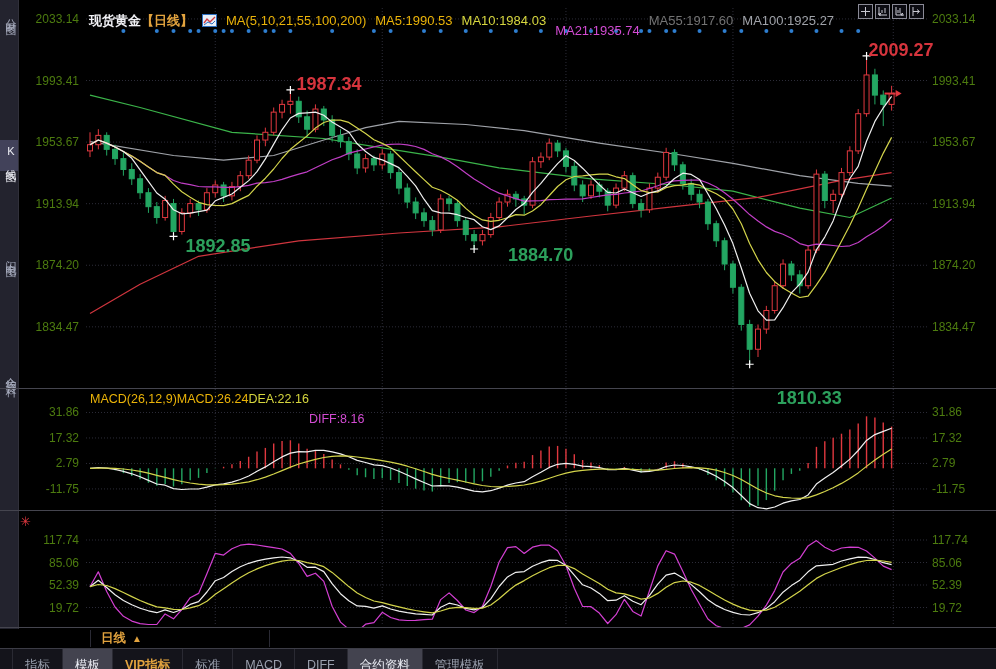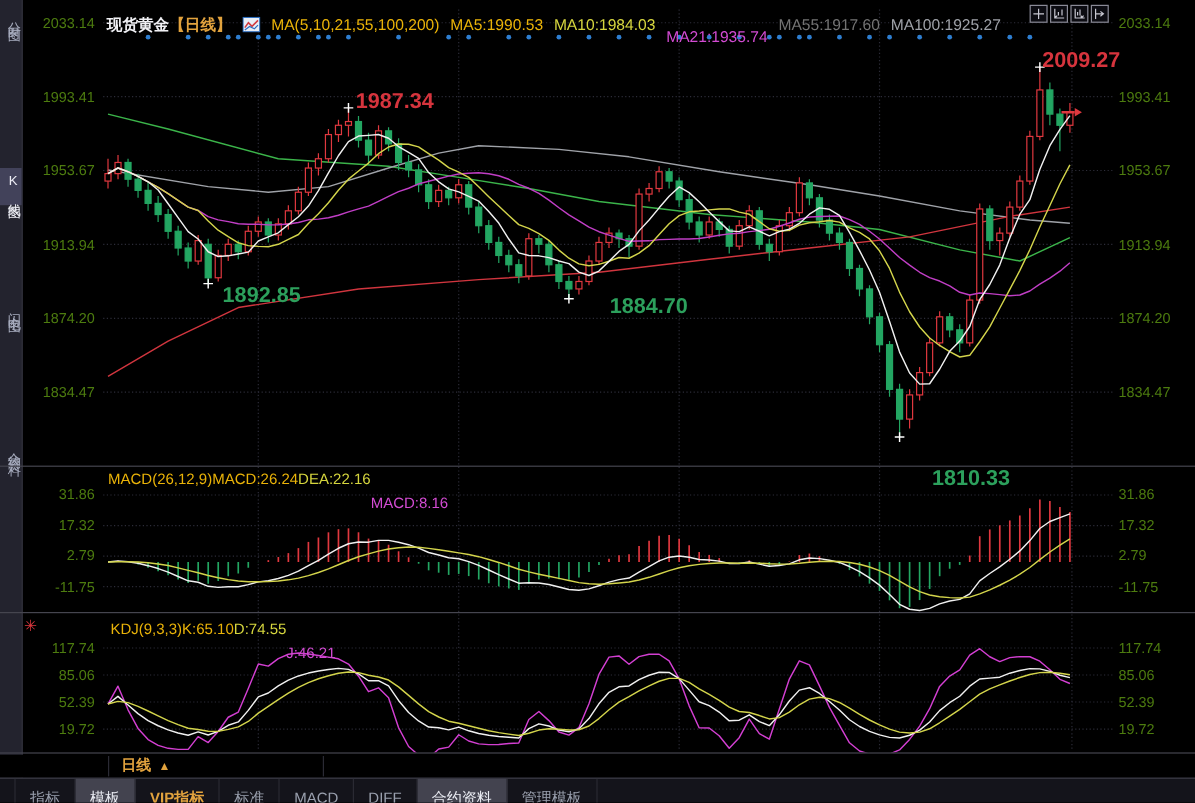--- a/index.html
+++ b/index.html
@@ -499,30 +499,24 @@
   </div>
 
   <div class="hline" style="top:388px"></div>
   <div class="hline" style="top:510px"></div>
   <div class="hline" style="top:627px"></div>
 
   <div class="phdr" style="left:90px;top:392px">
     <span class="c-white">MACD(26,12,9)</span>
     <span class="c-white">MACD:26.24</span>
     <span class="c-yellow">DEA:22.16</span>
-    <span class="c-magenta">MACD:8.16</span>
+    <span class="c-magenta">DIFF:8.16</span>
   </div>
 
   <div class="kdj-gear">✳</div>
-  <div class="phdr" style="left:92px;top:517px">
-    <span class="c-white">KDJ(9,3,3)</span>
-    <span class="c-white">K:65.10</span>
-    <span class="c-yellow">D:74.55</span>
-    <span class="c-magenta">J:46.21</span>
-  </div>
 
   <div class="ann ann-red" style="left: 296.4px; top: 73.9201px;">1987.34</div>
   <div class="ann ann-red" style="left: 868.55px; top: 39.9339px;">2009.27</div>
   <div class="ann ann-green" style="left: 185.5px; top: 236.356px;">1892.85</div>
   <div class="ann ann-green" style="left: 468.1px; top: 244.987px; margin-left: 40px;">1884.70</div>
   <div class="ann ann-green" style="left: 745.65px; top: 388px; margin-left: 31px;">1810.33</div>
 
   <div class="axisrow">
     <div class="period-btn">
       <span>日线</span><span class="arrow">▲</span>

